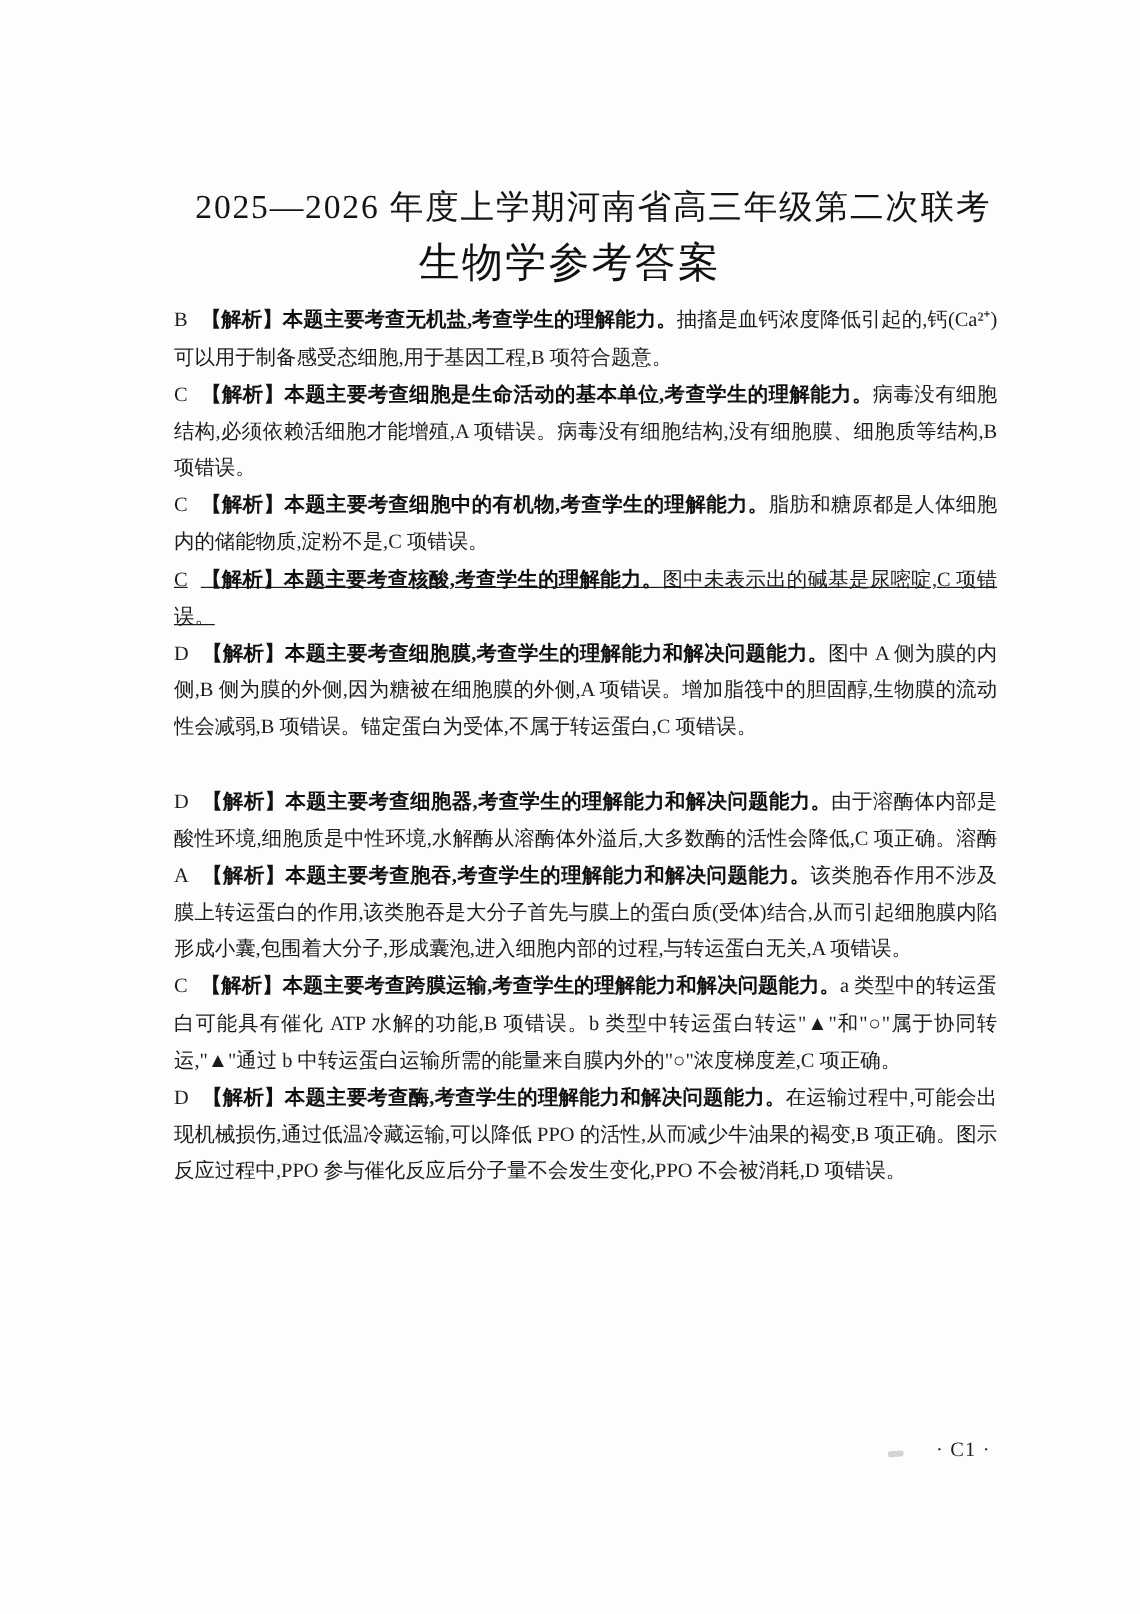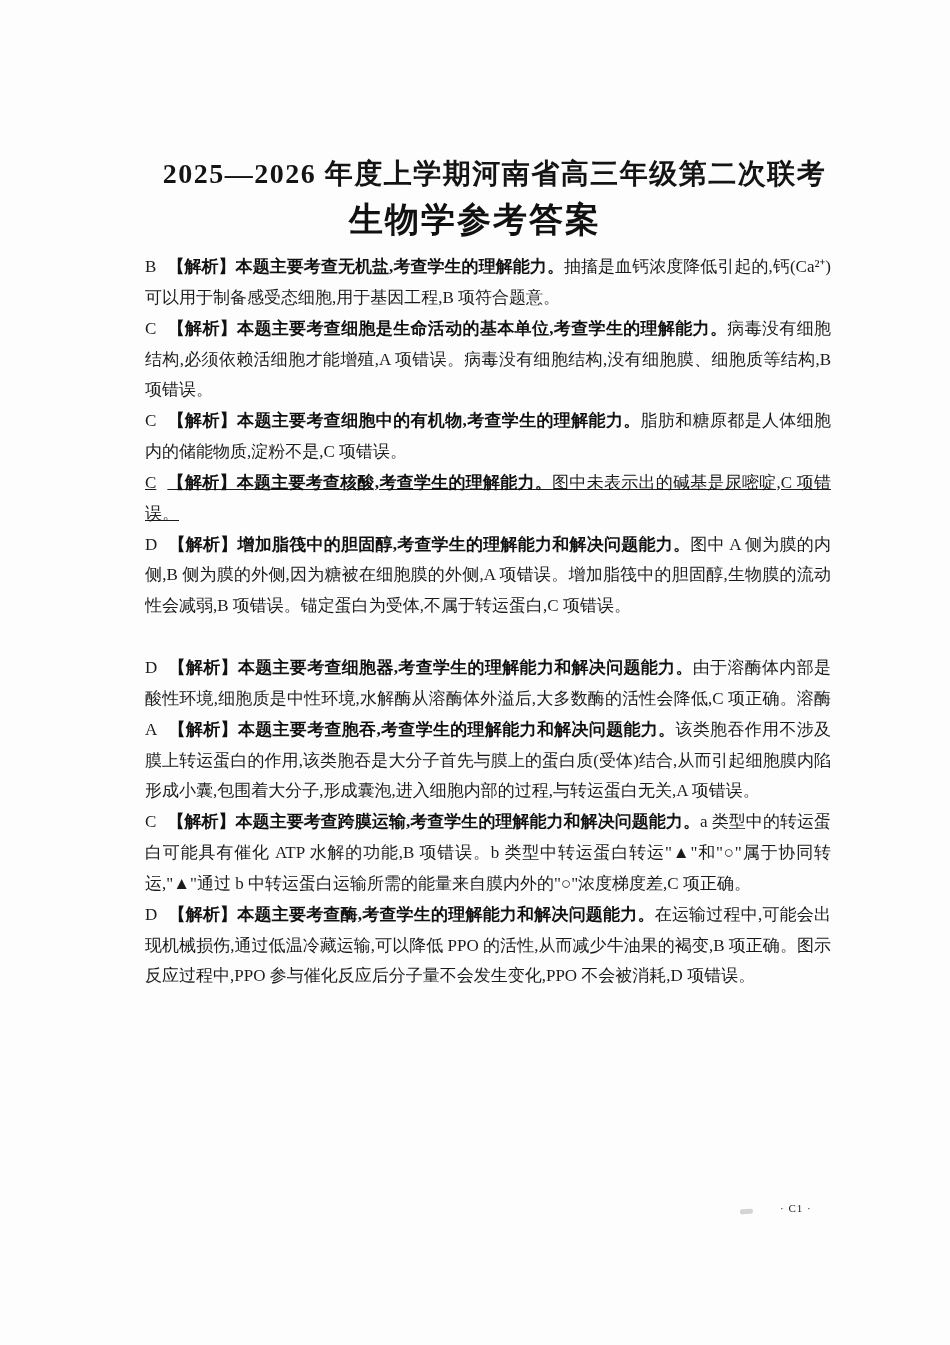--- a/index.html
+++ b/index.html
@@ -10,32 +10,32 @@
     background: #fdfdfd;
     overflow: hidden;
     font-family: "Liberation Serif", serif;
     color: #1b1b1b;
   }
   .title1 {
     position: absolute;
     top: 156px; left: 0; right: 0;
     text-align: center;
     font-size: 28px;
-    font-weight: 700;
+    font-weight: 400;
     letter-spacing: 1.5px;
     line-height: 36px;
     color: #141414;
     padding-left: 39px;
   }
   .title2 {
     position: absolute;
     top: 198px; left: 0; right: 0;
     text-align: center;
     font-size: 34px;
-    font-weight: 700;
+    font-weight: 400;
     letter-spacing: 2px;
     line-height: 44px;
     color: #111111;
   }
   .content {
     position: absolute;
     top: 252px;
     left: 145px;
     width: 686px;
     font-size: 17px;
@@ -75,21 +75,21 @@
     width: 686px;
     text-align: center;
     font-size: 16.5px;
     line-height: 24px;
     color: #1f1f1f;
   }
   .page-code {
     position: absolute;
     top: 1196px;
     left: 780px;
-    font-size: 11px;
+    font-size: 17px;
     line-height: 24px;
     letter-spacing: 1px;
     color: #1f1f1f;
   }
   .smudge {
     position: absolute;
     left: 740px;
     top: 1209px;
     width: 13px;
     height: 5px;
@@ -121,21 +121,21 @@
       <div class="item">
         <span class="ans">C</span><span class="bseg">【解析】本题主要考查细胞中的有机物,考查学生的理解能力。</span><span class="rseg">脂肪和糖原都是人体细胞内的储能物质,淀粉不是,C 项错误。</span>
       </div>
 
 
       <div class="item">
         <span class="ans">C</span><span class="bseg">【解析】本题主要考查核酸,考查学生的理解能力。</span><span class="rseg">图中未表示出的碱基是尿嘧啶,C 项错误。</span>
       </div>
 
       <div class="item">
-        <span class="ans">D</span><span class="bseg">【解析】增加脂筏中的胆固醇,考查学生的理解能力和解决问题能力。</span><span class="rseg">图中 A 侧为膜的内侧,B 侧为膜的外侧,因为糖被在细胞膜的外侧,A 项错误。增加脂筏中的胆固醇,生物膜的流动性会减弱,B 项错误。锚定蛋白为受体,不属于转运蛋白,C 项错误。</span>
+        <span class="ans">D</span><span class="bseg">【解析】本题主要考查细胞膜,考查学生的理解能力和解决问题能力。</span><span class="rseg">图中 A 侧为膜的内侧,B 侧为膜的外侧,因为糖被在细胞膜的外侧,A 项错误。增加脂筏中的胆固醇,生物膜的流动性会减弱,B 项错误。锚定蛋白为受体,不属于转运蛋白,C 项错误。</span>
       </div>
 
       <div class="item">
         <span class="ans">D</span><span class="bseg">【解析】本题主要考查细胞器,考查学生的理解能力和解决问题能力。</span><span class="rseg">由于溶酶体内部是酸性环境,细胞质是中性环境,水解酶从溶酶体外溢后,大多数酶的活性会降低,C 项正确。溶酶体的水解酶是由核糖体合成的,D 项错误。</span>
       </div>
 
       <div class="item">
         <span class="ans">A</span><span class="bseg">【解析】本题主要考查胞吞,考查学生的理解能力和解决问题能力。</span><span class="rseg">该类胞吞作用不涉及膜上转运蛋白的作用,该类胞吞是大分子首先与膜上的蛋白质(受体)结合,从而引起细胞膜内陷形成小囊,包围着大分子,形成囊泡,进入细胞内部的过程,与转运蛋白无关,A 项错误。</span>
       </div>
 

